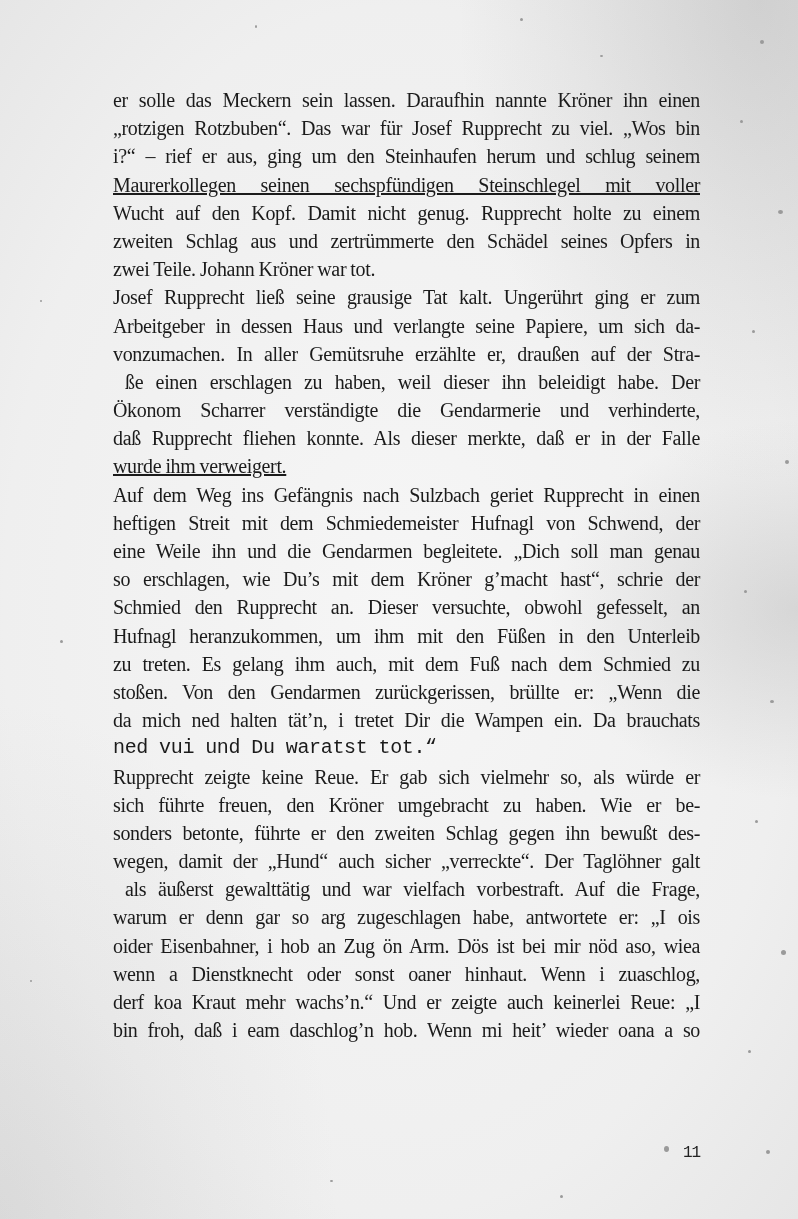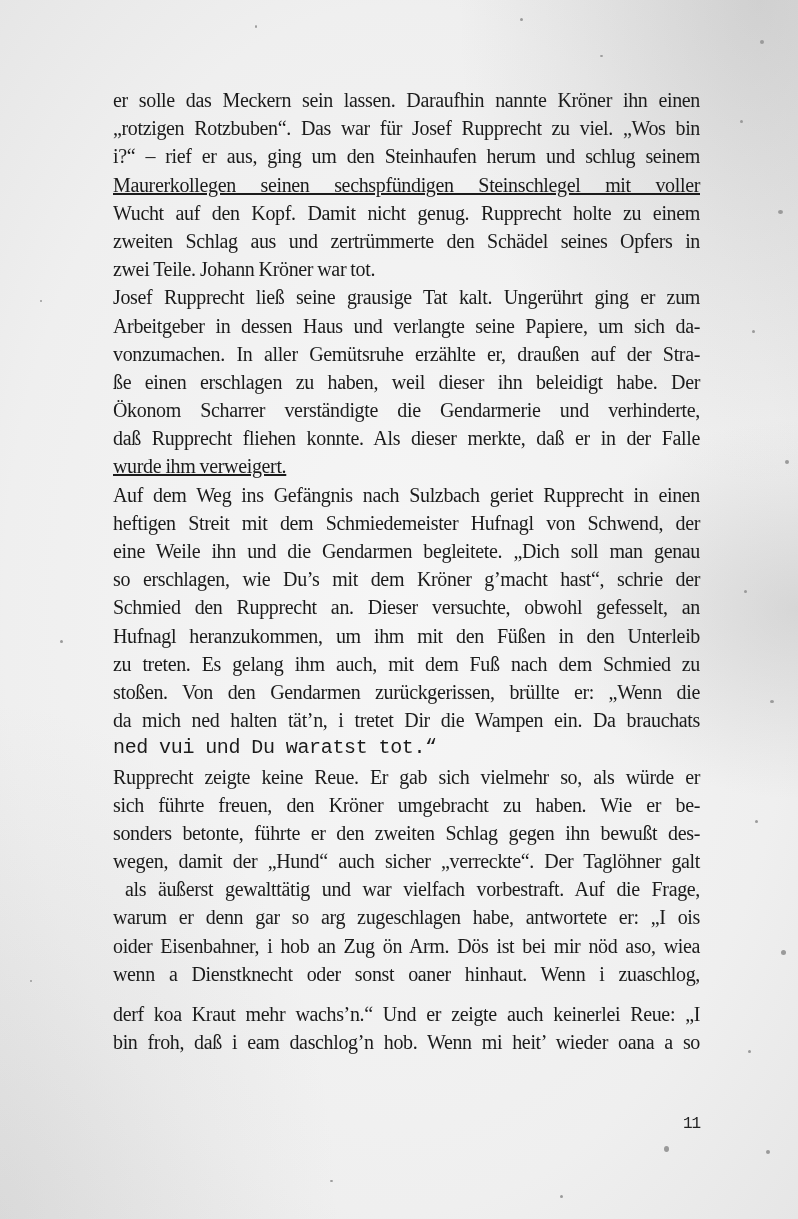--- a/index.html
+++ b/index.html
@@ -22,21 +22,21 @@
     font-size:20px; color:#1b1b1b;
     letter-spacing:-0.35px; word-spacing:-0.5px;
   }
   .line {
     height:28.2px; line-height:28.2px; white-space:nowrap;
     text-align:justify; text-align-last:justify;
     overflow:visible;
   }
   .line.last { text-align-last:left; }
   .page-number {
-    position:absolute; left:683px; top:1115px;
+    position:absolute; left:683px; top:1144px;
     font-family:"Liberation Mono", "DejaVu Sans Mono", monospace;
     font-size:16px; color:#222; letter-spacing:-1px;
   }
 </style>
 </head>
 <body>
 
 <div class="page">
 
   <div>
@@ -71,21 +71,21 @@
       <div class="line" style="white-space: nowrap; text-decoration: underline;">Maurerkollegen seinen sechspfündigen Steinschlegel mit voller</div>
       <div class="line" style="white-space: nowrap;">Wucht auf den Kopf. Damit nicht genug. Rupprecht holte zu einem</div>
       <div class="line" style="white-space: nowrap;">zweiten Schlag aus und zertrümmerte den Schädel seines Opfers in</div>
       <div class="line last" style="white-space: nowrap;">zwei Teile. Johann Kröner war tot.</div>
     </div>
 
     <div>
       <div class="line" style="white-space: nowrap;">Josef Rupprecht ließ seine grausige Tat kalt. Ungerührt ging er zum</div>
       <div class="line" style="white-space: nowrap;">Arbeitgeber in dessen Haus und verlangte seine Papiere, um sich da-</div>
       <div class="line" style="white-space: nowrap;">vonzumachen. In aller Gemütsruhe erzählte er, draußen auf der Stra-</div>
-      <div class="line" style="white-space: nowrap;">ße einen erschlagen zu haben, weil dieser ihn beleidigt habe. Der</div>
+      <div class="line" style="white-space: nowrap; margin-left: 12px;">ße einen erschlagen zu haben, weil dieser ihn beleidigt habe. Der</div>
       <div class="line" style="white-space: nowrap;">Ökonom Scharrer verständigte die Gendarmerie und verhinderte,</div>
       <div class="line" style="white-space: nowrap;">daß Rupprecht fliehen konnte. Als dieser merkte, daß er in der Falle</div>
       <div class="line last" style="white-space: nowrap; text-decoration: underline;">wurde ihm verweigert.</div>
     </div>
 
     <div>
       <div class="line" style="white-space: nowrap;">Auf dem Weg ins Gefängnis nach Sulzbach geriet Rupprecht in einen</div>
       <div class="line" style="white-space: nowrap;">heftigen Streit mit dem Schmiedemeister Hufnagl von Schwend, der</div>
       <div class="line" style="white-space: nowrap;">eine Weile ihn und die Gendarmen begleitete. „Dich soll man genau</div>
       <div class="line" style="white-space: nowrap;">so erschlagen, wie Du’s mit dem Kröner g’macht hast“, schrie der</div>
@@ -99,19 +99,19 @@
 
     <div>
       <div class="line" style="white-space: nowrap;">Rupprecht zeigte keine Reue. Er gab sich vielmehr so, als würde er</div>
       <div class="line" style="white-space: nowrap;">sich führte freuen, den Kröner umgebracht zu haben. Wie er be-</div>
       <div class="line" style="white-space: nowrap;">sonders betonte, führte er den zweiten Schlag gegen ihn bewußt des-</div>
       <div class="line" style="white-space: nowrap;">wegen, damit der „Hund“ auch sicher „verreckte“. Der Taglöhner galt</div>
       <div class="line" style="white-space: nowrap; margin-left: 12px;">als äußerst gewalttätig und war vielfach vorbestraft. Auf die Frage,</div>
       <div class="line" style="white-space: nowrap;">warum er denn gar so arg zugeschlagen habe, antwortete er: „I ois</div>
       <div class="line" style="white-space: nowrap;">oider Eisenbahner, i hob an Zug ön Arm. Dös ist bei mir nöd aso, wiea</div>
       <div class="line" style="white-space: nowrap;">wenn a Dienstknecht oder sonst oaner hinhaut. Wenn i zuaschlog,</div>
-      <div class="line" style="white-space: nowrap; margin-top: 12px;">derf koa Kraut mehr wachs’n.“ Und er zeigte auch keinerlei Reue: „I</div>
+      <div class="line" style="white-space: nowrap;">derf koa Kraut mehr wachs’n.“ Und er zeigte auch keinerlei Reue: „I</div>
       <div class="line" style="white-space: nowrap;">bin froh, daß i eam daschlog’n hob. Wenn mi heit’ wieder oana a so</div>
     </div>
   </div>
 
   <div class="page-number">11</div>
 </div>
 
 </body></html>

